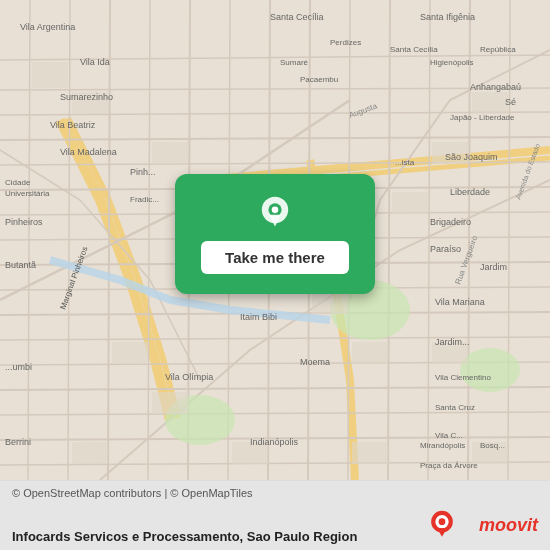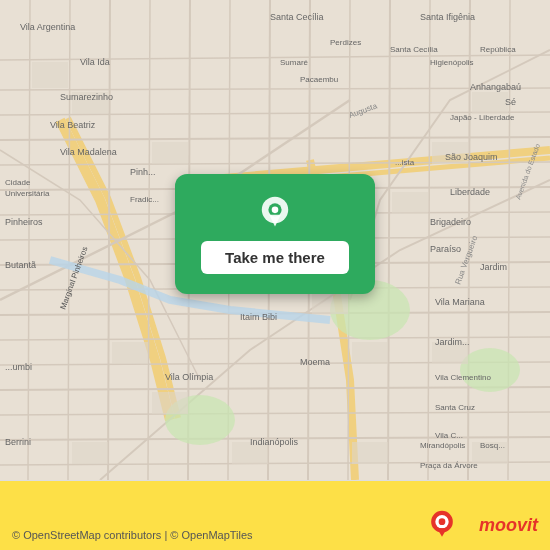--- a/index.html
+++ b/index.html
@@ -61,25 +61,25 @@
       font-weight: 600;
       color: #333;
       cursor: pointer;
       white-space: nowrap;
       text-align: right;
     }
 
     #footer {
       width: 550px;
       height: 70px;
-      background: #fde047;
+      background: #e5e5e5;
       border-top: 1px solid #ddd;
       display: flex;
       flex-direction: column;
-      justify-content: flex-end;
+      justify-content: space-between;
       padding: 6px 12px;
       position: relative;
     }
 
     #attribution {
       font-size: 11px;
       color: #555;
       margin-bottom: 3px;
     }
 
@@ -246,20 +246,21 @@
       <circle cx="20" cy="18" r="8" fill="#2eaa5e"></circle>
       <circle cx="20" cy="18" r="4" fill="white"></circle>
       <polygon points="20,38 13,24 27,24" fill="white" opacity="0.9"></polygon>
     </svg>
     <button id="take-me-there-btn">Take me there</button>
   </div>
 </div>
 
 <div id="footer">
   <div id="attribution">© OpenStreetMap contributors | © OpenMapTiles</div>
+  <div id="place-name">Infocards Servicos e Processamento, Sao Paulo Region</div>
 
   <div id="moovit-logo">
 
     <svg id="moovit-icon" viewBox="0 0 30 36" xmlns="http://www.w3.org/2000/svg">
       <ellipse cx="15" cy="14" rx="13" ry="13" fill="#e63329"></ellipse>
       <ellipse cx="15" cy="14" rx="8" ry="8" fill="white"></ellipse>
       <ellipse cx="15" cy="14" rx="4" ry="4" fill="#e63329"></ellipse>
       <polygon points="15,32 9,22 21,22" fill="#e63329"></polygon>
     </svg>
     <span id="moovit-text">moovit</span>

